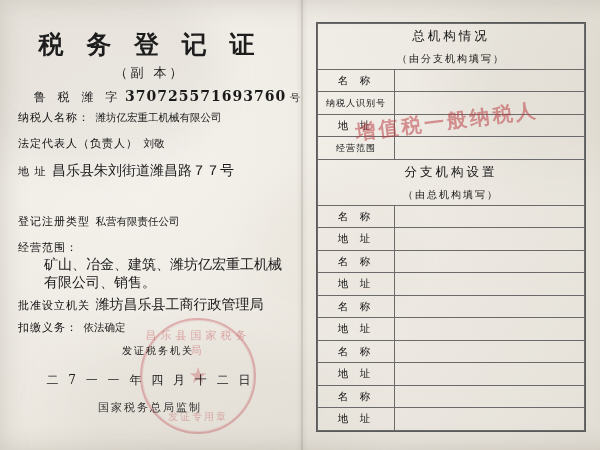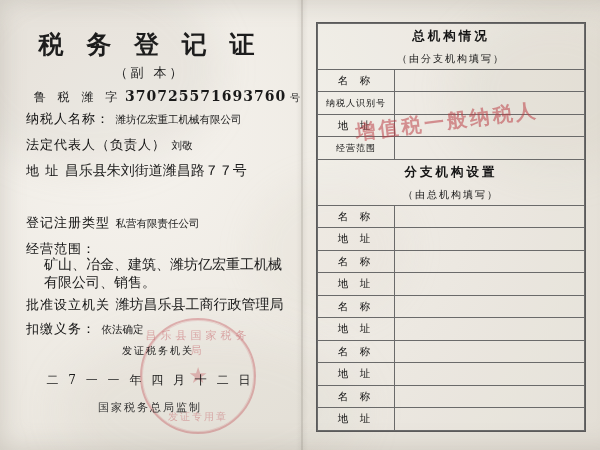--- a/index.html
+++ b/index.html
@@ -42,21 +42,21 @@
   .numline{
     position:absolute;left:0;right:0;top:88px;text-align:right;
     font-family:"DejaVu Serif","Liberation Serif",serif;font-size:12px;color:#1a1a1a;
   }
   .numline .lab{letter-spacing:4px;}
   .numline .big{font-size:14px;letter-spacing:1px;font-weight:bold;}
   .numline .suffix{font-size:10px;}
 
   .row{position:absolute;left:18px;right:14px;font-size:11px;color:#111;
        font-family:"DejaVu Serif","Liberation Serif",serif;}
-  .row .lab{display:inline-block;letter-spacing:1px;font-size:13px;margin-left:8px;}
+  .row .lab{display:inline-block;letter-spacing:1px;font-size:11px;}
   .row .val{display:inline-block;margin-left:2px;font-size:10.5px;color:#1a1a1a;}
   .row .val.sm{font-size:14px;}
 
   .r1{top:110px;}
   .r2{top:136px;}
   .r3{top:162px;}
   .r5{top:214px;}
   .r6{top:240px;}
   .r8{top:296px;}
 
@@ -98,21 +98,21 @@
     font-size:10px;letter-spacing:2px;color:rgba(185,55,65,.55);
   }
 
   
   #right{position:absolute;left:316px;top:22px;width:268px;height:408px;
          border:1.6px solid #5b5b5b;background:rgba(255,255,255,.10);}
   .tbl{width:100%;height:100%;border-collapse:collapse;
        font-family:"DejaVu Serif","Liberation Serif",serif;}
   .tbl td{border:1px solid #6a6a6a;font-size:10.5px;color:#141414;text-align:center;
           padding:0;height:21px;}
-  .tbl td.hdr{font-size:12.5px;letter-spacing:3px;font-weight:bold;border-bottom:none;height:24px;}
+  .tbl td.hdr{font-size:12.5px;letter-spacing:3px;font-weight:normal;border-bottom:none;height:24px;}
   .tbl td.hdr2{font-size:10px;letter-spacing:2px;border-top:none;height:20px;}
   .tbl td.lab{width:76px;letter-spacing:4px;font-size:10.5px;}
   .tbl td.lab.tight{letter-spacing:1px;font-size:9px;}
   .tbl td.fill{background:transparent;}
 
   
   .overstamp{
     position:absolute;left:322px;top:108px;width:250px;
     text-align:center;
     font-family:"DejaVu Serif","Liberation Serif",serif;

